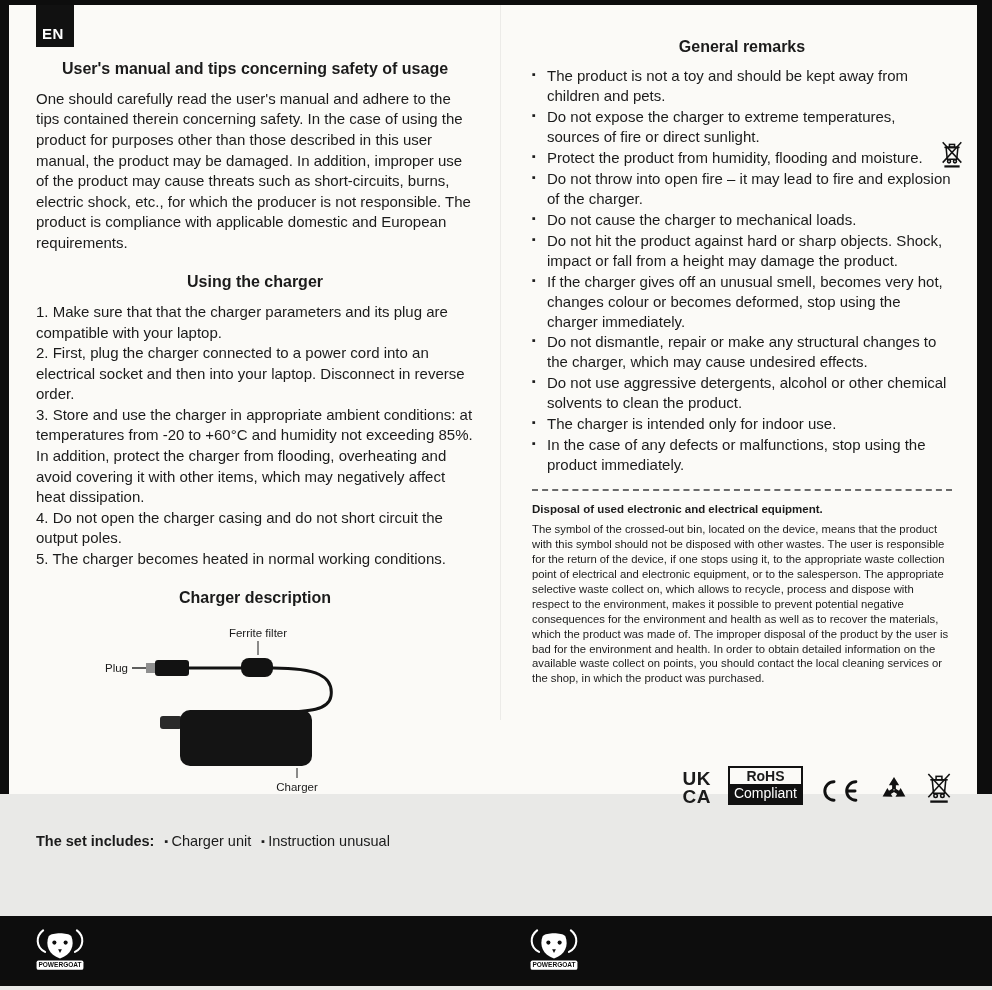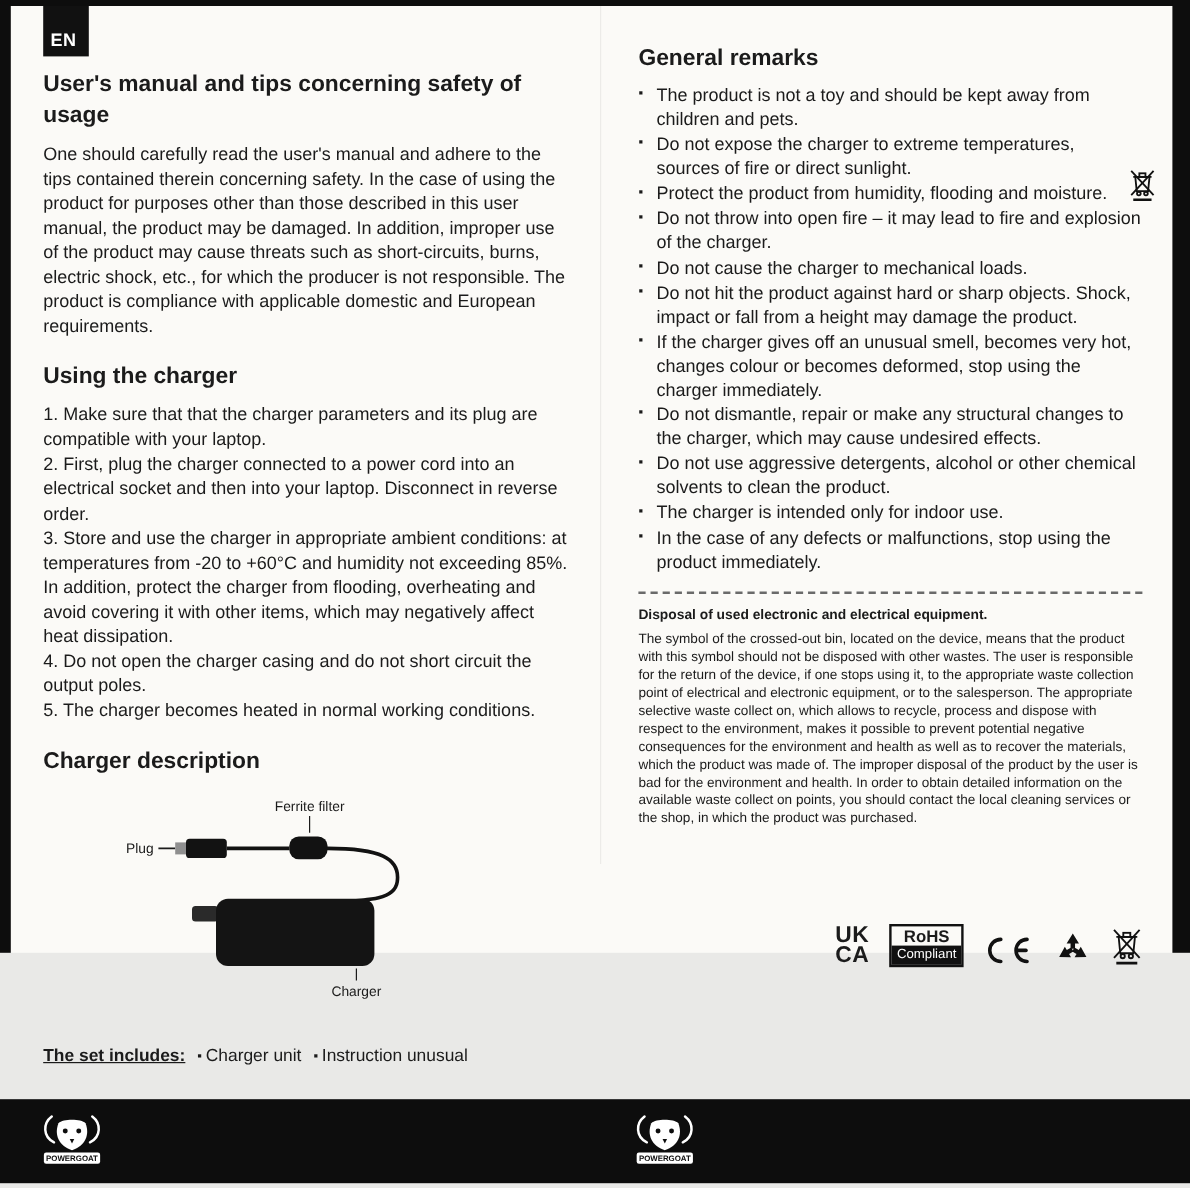--- a/index.html
+++ b/index.html
@@ -17,45 +17,45 @@
   .fold-line{position:absolute;top:5px;bottom:74px;left:500px;width:1px;background:rgba(0,0,0,0.06);}
   
   .en-badge{
     position:absolute;left:36px;top:5px;width:38px;height:42px;background:#111;
     color:#fff;font-weight:bold;font-size:15px;display:flex;align-items:flex-end;
     padding:0 0 5px 6px;box-sizing:border-box;letter-spacing:.5px;
   }
   
   .col-left{position:absolute;left:36px;top:58px;width:438px;font-size:15px;line-height:1.37;}
   .col-right{position:absolute;left:532px;top:36px;width:420px;font-size:15px;line-height:1.33;}
-  h3{font-size:19px;font-weight:700;margin:0 0 9px 0;}
+  h3{font-size:16px;font-weight:700;margin:0 0 9px 0;text-align:center;}
   .col-left h3{margin-top:18px;}
   .col-left h3:first-child{margin-top:0;}
   p{margin:0;}
   .steps p{margin:0;}
   
   ul.remarks{list-style:none;margin:0;padding:0;}
   ul.remarks li{position:relative;padding-left:15px;margin:0 0 1px 0;}
   ul.remarks li::before{content:"▪";position:absolute;left:0;top:1px;font-size:11px;}
   
   .dashed{border:none;border-top:2px dashed #6a6a6a;margin:14px 0 11px 0;}
   .disposal-h{font-size:11.5px;font-weight:700;margin:0 0 5px 0;}
   .disposal-t{font-size:11.3px;line-height:1.32;margin:0;}
   
   .marks-row{display:flex;align-items:flex-end;justify-content:flex-end;gap:17px;margin-top:80px;}
   .ukca{font-weight:800;font-size:19px;line-height:.92;letter-spacing:.5px;}
   .rohs{border:2px solid #111;display:inline-block;}
   .rohs-top{font-weight:800;font-size:14px;text-align:center;padding:0 9px;line-height:1.15;}
-  .rohs-bottom{background:#111;color:#fff;font-size:11px;text-align:center;padding:1px 4px;line-height:1.2;}
+  .rohs-bottom{background:#111;color:#fff;font-size:14px;text-align:center;padding:1px 4px;line-height:1.2;}
   
   .diagram{margin:6px 0 0 40px;}
   .diagram text{font-size:11.5px;fill:#1b1b1b;}
   
   .set-row{margin-top:24px;font-size:14.5px;display:flex;align-items:baseline;gap:10px;}
-  .set-row .lbl{font-weight:700;text-decoration:underline;}
+  .set-row .lbl{font-weight:700;}
   .inline-item::before{content:"▪ ";font-size:11px;position:relative;top:-1px;}
   
   .weee-top{position:absolute;right:29px;top:140px;}
   
   .footer-bar{position:absolute;left:0;right:0;top:916px;height:70px;background:#0d0d0d;}
   .logo{position:absolute;top:9px;}
   .logo.l1{left:30px;}
   .logo.l2{left:524px;}
   .logo text{font-family:"Liberation Sans",sans-serif;}
 </style>

